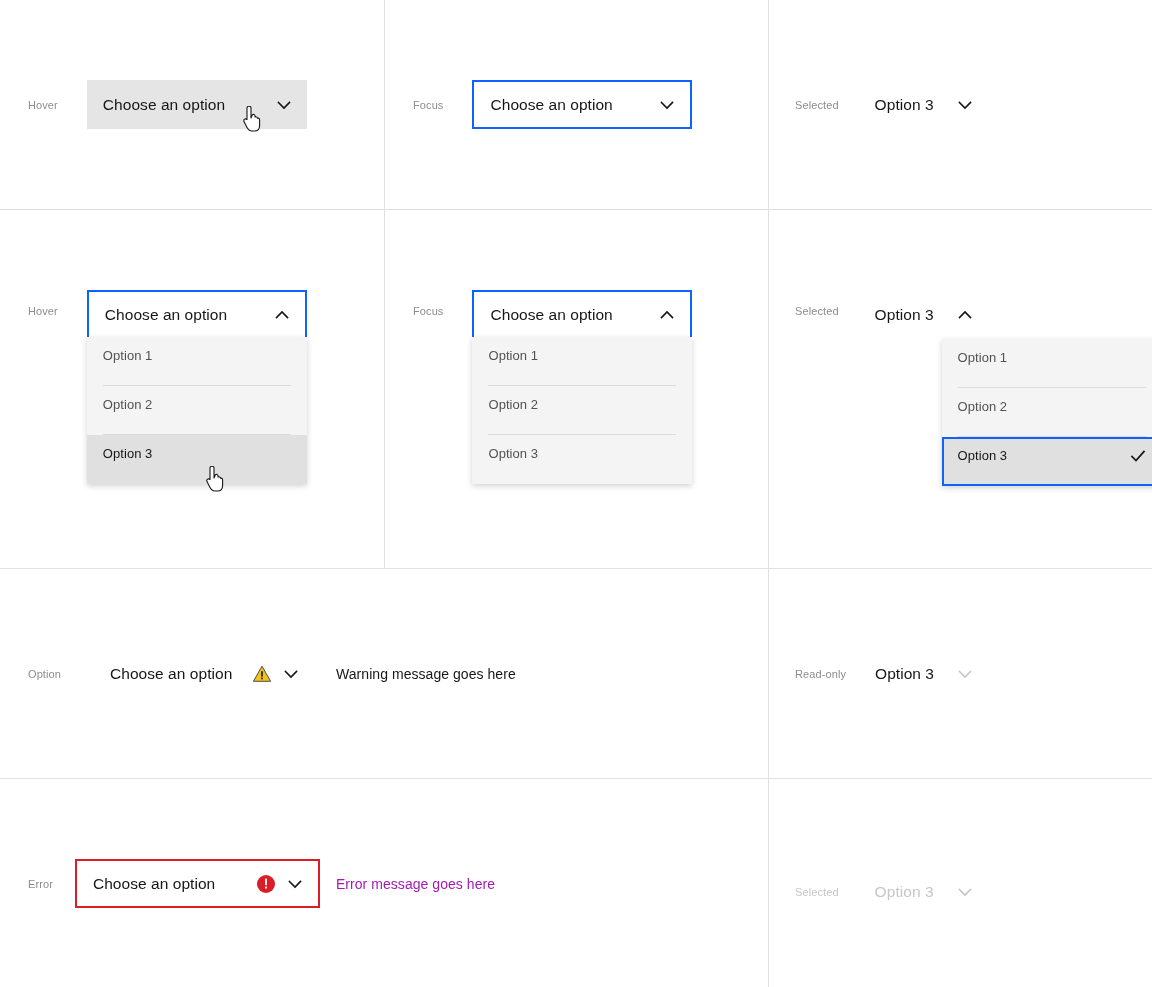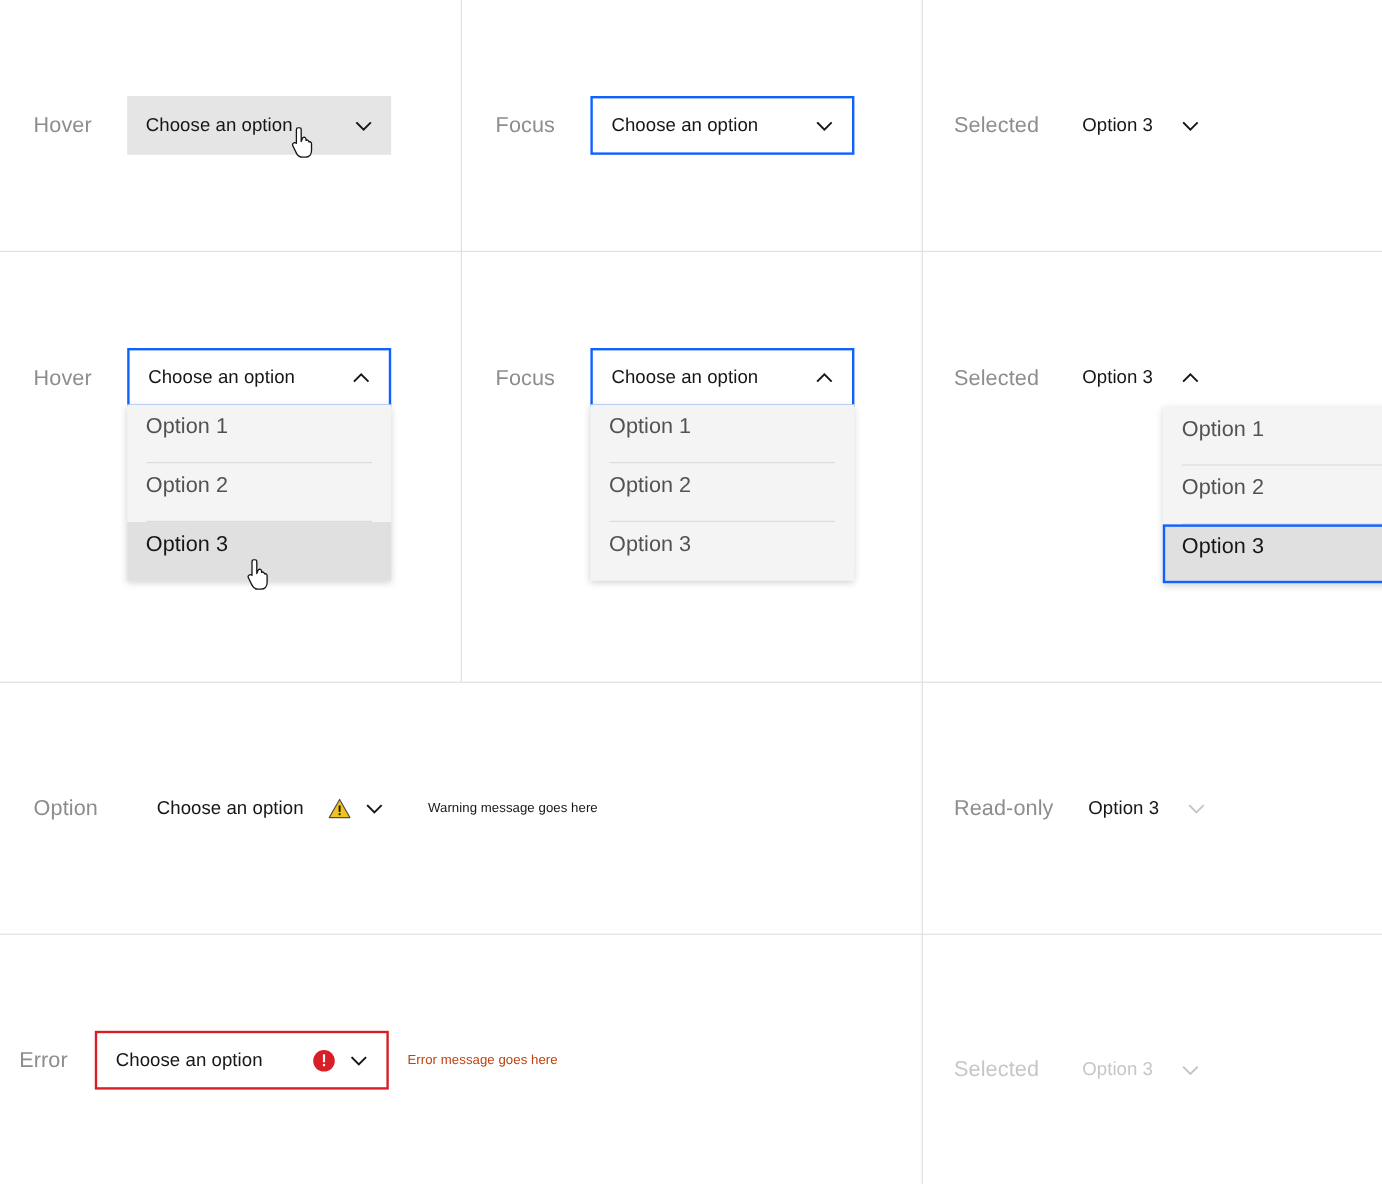--- a/index.html
+++ b/index.html
@@ -30,21 +30,21 @@
 
   
   .cell {
     position: absolute;
   }
   .state-row {
     display: flex;
     align-items: center;
   }
   .state-label {
-    font-size: 18px;
+    font-size: 11px;
     color: #8d8d8d;
     letter-spacing: 0.1px;
     white-space: nowrap;
   }
 
   
   .field {
     position: relative;
     box-sizing: border-box;
     display: flex;
@@ -94,21 +94,21 @@
   }
   .menu.offset-focus { top: calc(100% - 2px); }
   .menu-item {
     position: relative;
     box-sizing: border-box;
     height: 49px;
     display: flex;
     align-items: center;
     justify-content: space-between;
     padding: 0 14px 12px 16px;
-    font-size: 18px;
+    font-size: 13px;
     color: #525252;
     letter-spacing: 0.05px;
   }
   .menu-item .divider-line {
     position: absolute;
     left: 16px;
     right: 16px;
     bottom: 0;
     height: 1px;
     background: #dcdcdc;
@@ -126,26 +126,26 @@
 
   .check svg { display: block; }
   .check path { stroke: #161616; stroke-width: 1.7; fill: none;
                 stroke-linecap: square; stroke-linejoin: miter; }
 
   
   .warn-icon, .err-icon { display: block; }
 
   
   .msg {
-    font-size: 11px;
+    font-size: 14px;
     letter-spacing: 0.05px;
     white-space: nowrap;
   }
   .msg.warning { color: #161616; }
-  .msg.error   { color: #c2410c; }
+  .msg.error   { color: #a21caf; }
 
   
   .cursor {
     position: absolute;
     width: 26px;
     height: 30px;
     pointer-events: none;
     z-index: 50;
   }
 </style>
@@ -347,21 +347,21 @@
         <span>
           <svg class="chev muted" width="18" height="18" viewBox="0 0 18 18">
               <path d="M3.5 6.5 L9 12 L14.5 6.5"></path>
             </svg>
         </span>
       </span>
     </div>
   </div>
 </div>
 
-<div class="cell" style="left:16px; top:859px;">
+<div class="cell" style="left:28px; top:859px;">
   <div class="state-row">
     <div class="state-label">Error</div>
     <div class="field error" style="width:245px; margin-left:22px;">
       <span class="field-label">Choose an option</span>
       <span class="field-right" style="margin-left:12px;">
         <span>
           <svg class="err-icon" width="20" height="20" viewBox="0 0 20 20">
             <circle cx="10" cy="10" r="9" fill="#da1e28"></circle>
             <rect x="9.1" y="4.6" width="1.8" height="6.6" fill="#ffffff"></rect>
             <rect x="9.1" y="12.6" width="1.8" height="1.9" fill="#ffffff"></rect>

